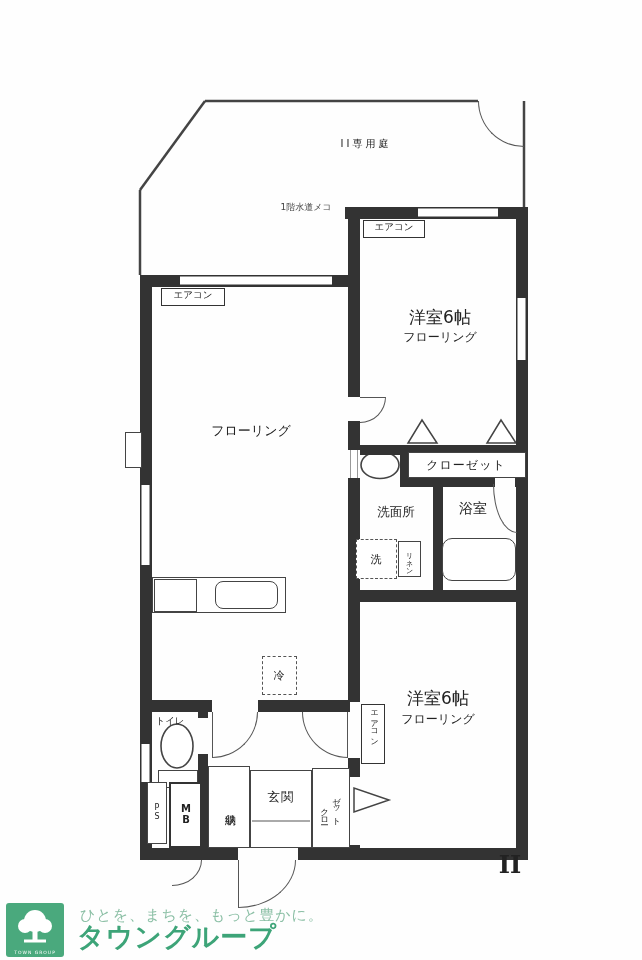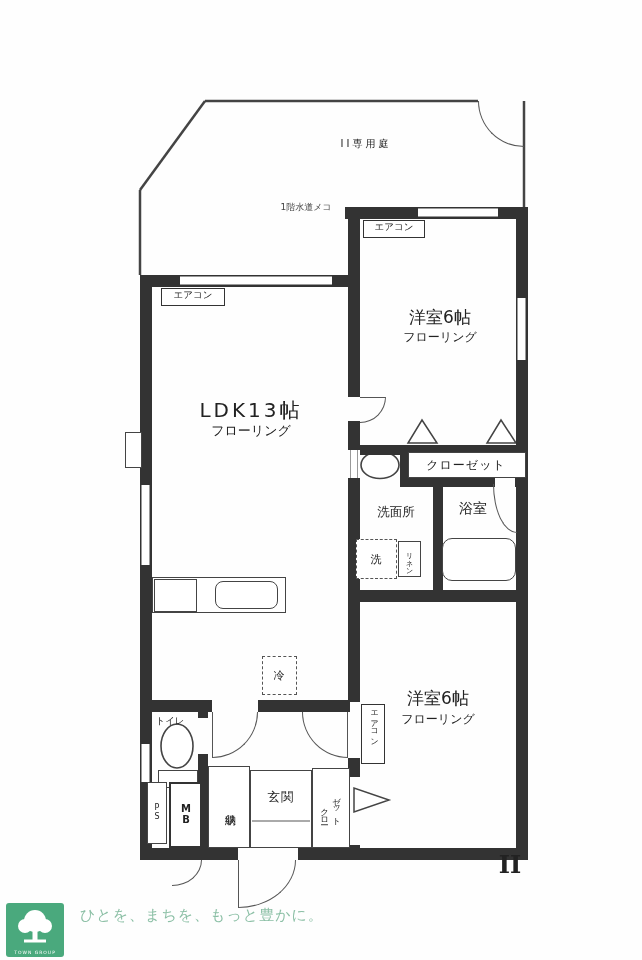--- a/index.html
+++ b/index.html
@@ -110,21 +110,20 @@
   <div class="acbox" style="left:361px;top:704px;width:24px;height:60px;font-size:8px">
     <span class="vtext" style="letter-spacing:0">エアコン</span>
   </div>
 
   <div class="lbl" style="left:366px;top:144px;font-size:10px;letter-spacing:3px">II専用庭</div>
   <div class="lbl" style="left:306px;top:207px;font-size:9px;color:#444">1階水道メコ</div>
 
   <div class="lbl" style="left:440px;top:317px;font-size:17px">洋室6帖</div>
   <div class="lbl" style="left:440px;top:337px;font-size:12px">フローリング</div>
 
-  <div class="lbl" style="left:251px;top:410px;font-size:20px;letter-spacing:3px">LDK13帖</div>
   <div class="lbl" style="left:251px;top:431px;font-size:13px">フローリング</div>
 
   <div class="lbl" style="left:466px;top:465px;font-size:12px;letter-spacing:1px">クローゼット</div>
   <div class="lbl" style="left:396px;top:512px;font-size:12.5px">洗面所</div>
   <div class="lbl" style="left:473px;top:509px;font-size:14px">浴室</div>
   <div class="lbl" style="left:376px;top:559px;font-size:11px">洗</div>
   <div class="lbl vtext" style="left:409px;top:559px;font-size:7px;letter-spacing:0">リネン</div>
   <div class="lbl" style="left:279px;top:675px;font-size:11px">冷</div>
 
   <div class="lbl" style="left:438px;top:698px;font-size:17px">洋室6帖</div>
@@ -146,14 +145,15 @@
     <svg width="58" height="54" viewBox="0 0 58 54">
       <circle cx="29" cy="18" r="11" fill="#fff"></circle>
       <circle cx="19" cy="23" r="7" fill="#fff"></circle>
       <circle cx="39" cy="23" r="7" fill="#fff"></circle>
       <rect x="26.5" y="24" width="5" height="14" fill="#fff"></rect>
       <path d="M18,38 H40" stroke="#fff" stroke-width="3"></path>
     </svg>
     <div style="position:absolute;left:0;bottom:2px;width:100%;text-align:center;font-size:4.5px;color:#fff;letter-spacing:1px">TOWN GROUP</div>
   </div>
   <div style="position:absolute;left:80px;top:906px;font-size:15px;color:#8bbfa5;letter-spacing:1px">ひとを、まちを、もっと豊かに。</div>
+  <div id="footer-brand" style="position:absolute;left:77px;top:919px;font-size:27px;color:#3da478">タウングループ</div>
 
 </div>
 
 </body></html>

